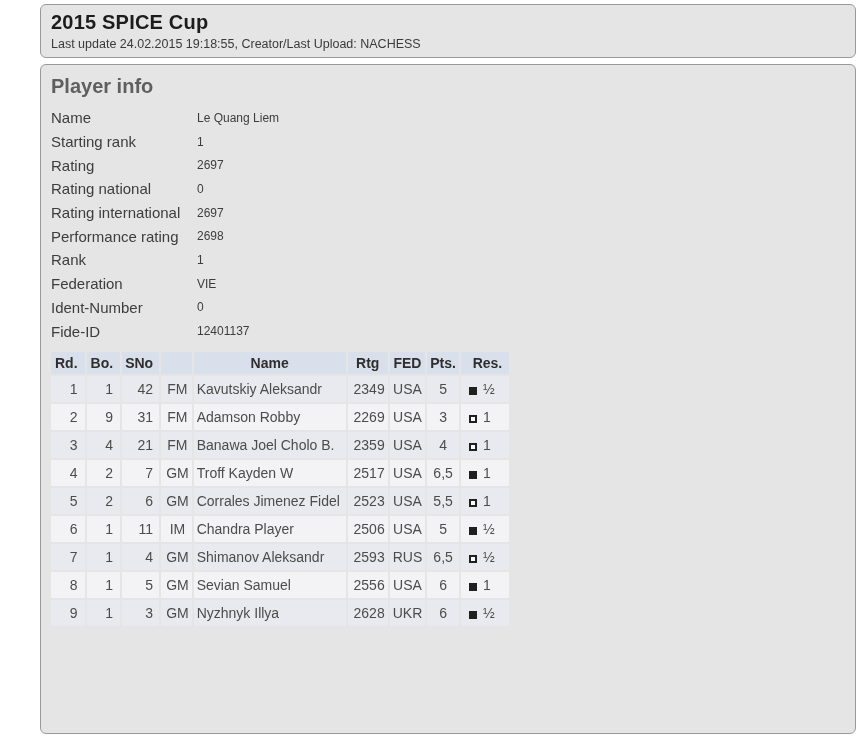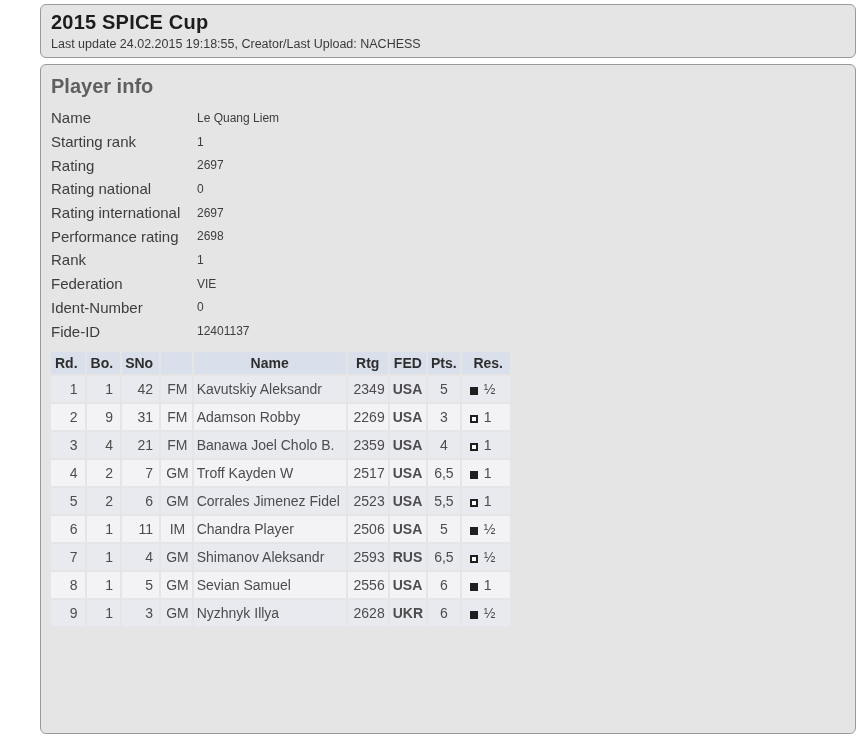--- a/index.html
+++ b/index.html
@@ -77,21 +77,21 @@
   }
   tr.odd td  { background: #e9eaf0; }
   tr.even td { background: #f3f3f6; }
 
   .c-rd   { width: 28px;  text-align: right; padding-right: 7px !important; }
   .c-bo   { width: 24px;  text-align: right; padding-right: 7px !important; }
   .c-sno  { width: 28px;  text-align: right; padding-right: 6px !important; }
   .c-title{ width: 30px;  text-align: center;  padding-left: 5px !important; }
   .c-name { width: 152px; text-align: left;  padding-left: 3px !important; }
   .c-rtg  { width: 40px;  text-align: right; padding-right: 3px !important; }
-  .c-fed  { width: 32px;  text-align: left; font-weight: bold; }
+  .c-fed  { width: 32px;  text-align: center; }
   .c-pts  { width: 30px;  text-align: center; }
   .c-res  { width: 48px;  text-align: left; padding-left: 8px !important; }
   th.c-rd, th.c-bo { text-align: left; padding-left: 4px !important; }
   th.c-sno { text-align: left; padding-left: 3px !important; }
 
   .sq {
     display: inline-block;
     width: 8px; height: 8px;
     border: 2px solid #1f1f1f;
     margin-right: 6px;

